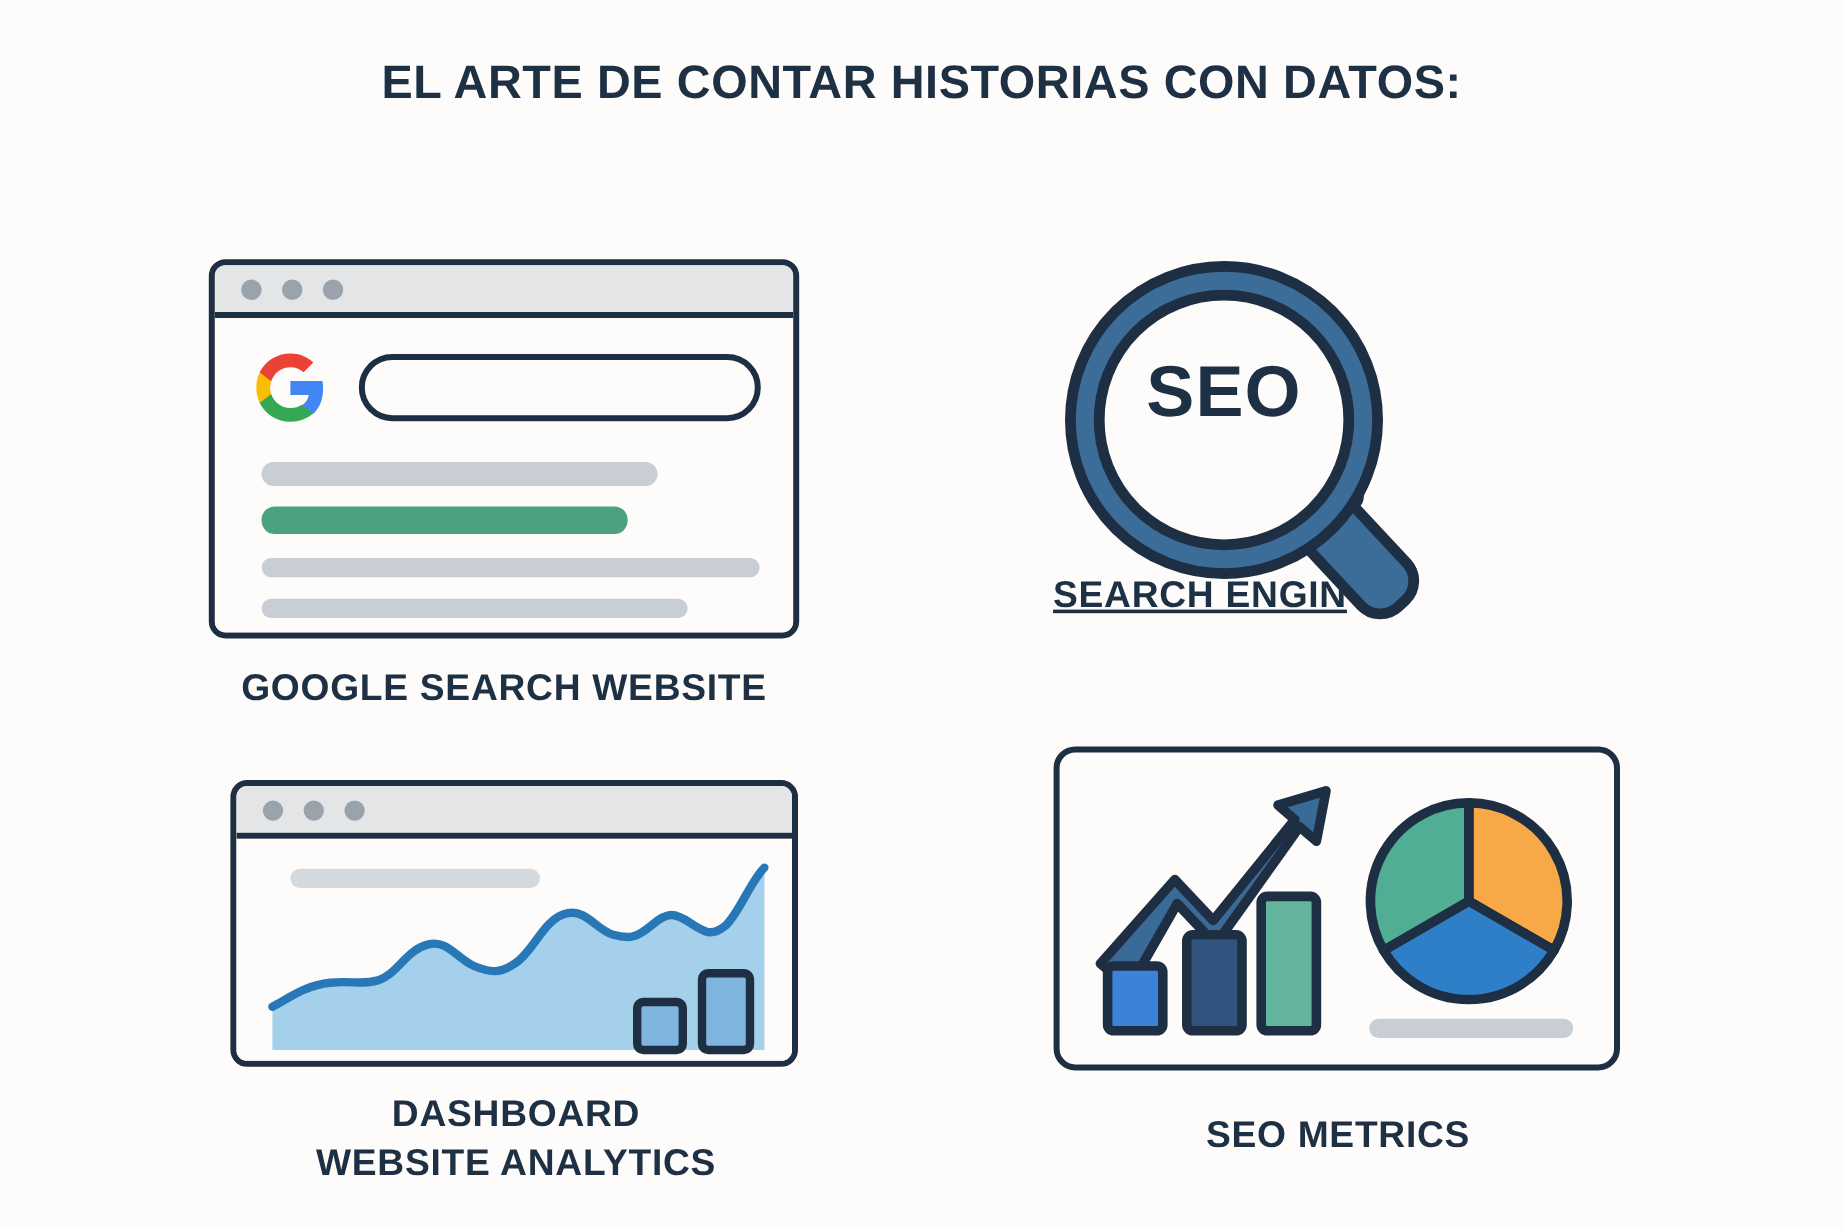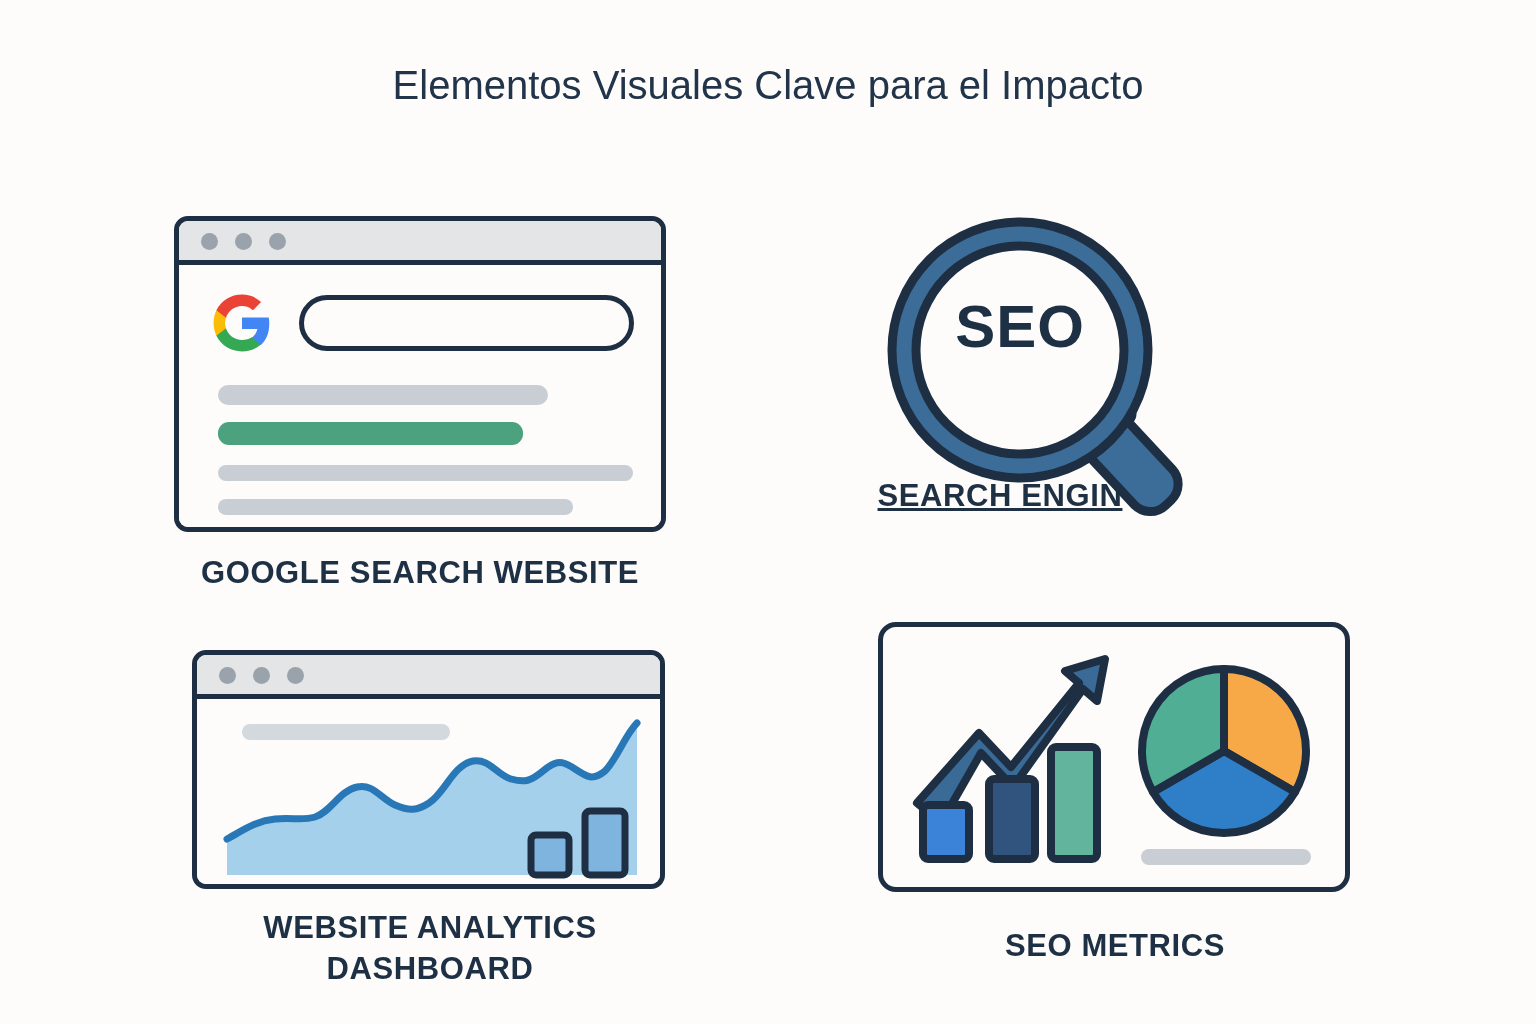--- a/index.html
+++ b/index.html
@@ -180,21 +180,21 @@
 
   
   #caption-google { left: 170px; top: 553px; width: 500px; }
   #caption-analytics { left: 160px; top: 908px; width: 540px; }
   #caption-metrics { left: 900px; top: 926px; width: 430px; }
 </style>
 </head>
 <body>
 
 <div id="title-block">
-  <div id="title-line-2">Elementos Visuales Clave para el Impacto</div>
+  <div id="title-line-1">EL ARTE DE CONTAR HISTORIAS CON DATOS:</div>
 </div>
 
 <div class="browser" id="google-panel">
   <div class="titlebar">
     <span class="dot d1"></span>
     <span class="dot d2"></span>
     <span class="dot d3"></span>
   </div>
   <div class="browser-body">
     <svg id="google-logo" viewBox="0 0 48 48">
@@ -254,22 +254,22 @@
                C 292 59, 300 76, 314 80 C 328 84, 334 82, 346 72
                C 360 60, 366 62, 378 70 C 390 78, 396 82, 408 72
                C 420 60, 428 36, 440 24" fill="none" stroke="#2878b8" stroke-width="7" stroke-linecap="round" stroke-linejoin="round"></path>
 
       <rect x="334" y="136" width="38" height="40" rx="5" fill="#7fb4de" stroke="#1e2f43" stroke-width="7"></rect>
       <rect x="388" y="112" width="40" height="64" rx="5" fill="#7fb4de" stroke="#1e2f43" stroke-width="7"></rect>
     </svg>
   </div>
 </div>
 <div class="caption" id="caption-analytics">
+  <div>DASHBOARD</div>
   <div>WEBSITE ANALYTICS</div>
-  <div>DASHBOARD</div>
 </div>
 
 <div id="seo-metrics-card">
   <svg id="metrics-svg" viewBox="0 0 462 260">
 
     <path d="M 34 176 L 96 106 L 128 140 L 196 56 L 182 44 L 222 32 L 214 74 L 200 62 L 130 160 L 98 126 L 58 196 Z" fill="#3a6a96" stroke="#1e2f43" stroke-width="8" stroke-linejoin="round"></path>
 
     <rect x="40" y="178" width="46" height="54" rx="5" fill="#3b82d9" stroke="#1e2f43" stroke-width="8"></rect>
     <rect x="106" y="152" width="46" height="80" rx="5" fill="#31547e" stroke="#1e2f43" stroke-width="8"></rect>
     <rect x="168" y="120" width="46" height="112" rx="5" fill="#62b49c" stroke="#1e2f43" stroke-width="8"></rect>

